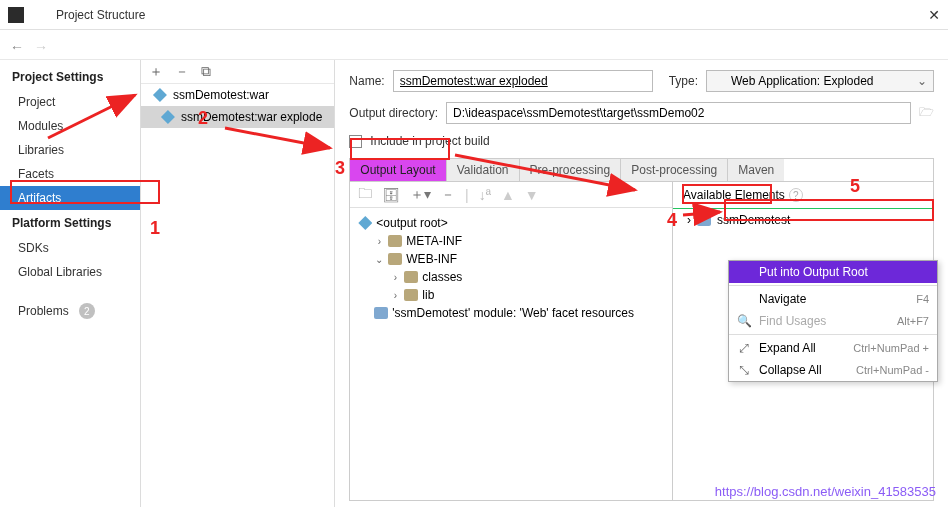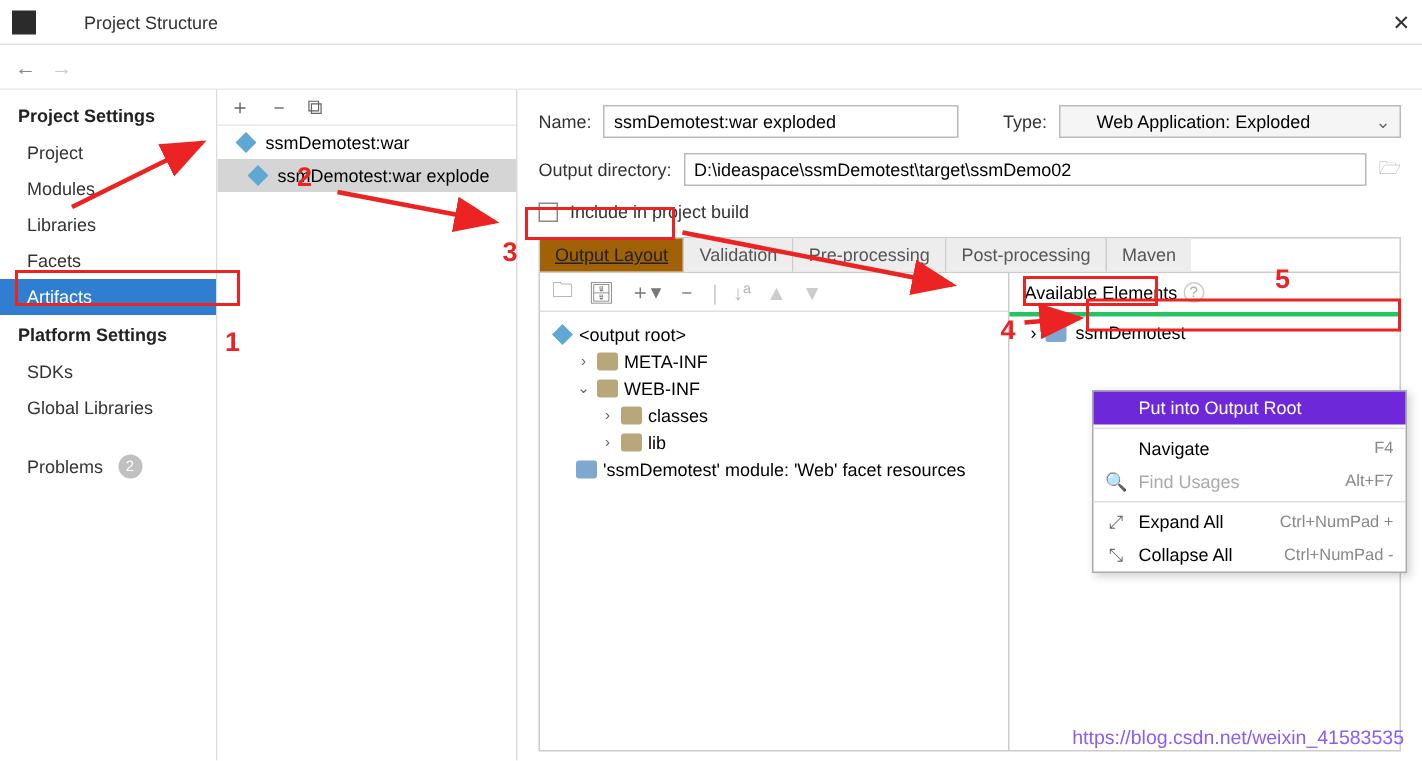--- a/index.html
+++ b/index.html
@@ -34,36 +34,36 @@
 .row input[type=text] { border: 1px solid #bbb; padding: 3px 6px; font-size: 12px; }
 .row .grow { flex: 1; }
 .type-sel { width: 228px; border: 1px solid #bbb; padding: 3px 6px; font-size: 12px; display: flex; align-items: center; gap: 6px; background: #f5f5f5; }
 .type-sel .caret { margin-left: auto; color: #666; }
 .folder-i { color: #aaa; }
 
 .checkbox { width: 13px; height: 13px; border: 1px solid #888; display: inline-block; }
 
 .tabs { display: flex; border: 1px solid #ccc; border-bottom: none; font-size: 12px; margin-top: 4px; }
 .tabs .tab { padding: 4px 10px; border-right: 1px solid #ccc; background: #ededed; cursor: pointer; color: #555; }
-.tabs .tab.active { background: #a16207; color: #222; font-weight: 500; text-decoration: underline; }
+.tabs .tab.active { background: #d946ef; color: #222; font-weight: 500; }
 .tabcontent { border: 1px solid #ccc; height: 320px; display: flex; }
 
 .leftpane { flex: 1; border-right: 1px solid #ccc; }
 .leftpane .ptoolbar { height: 26px; border-bottom: 1px solid #e0e0e0; display: flex; align-items: center; gap: 10px; padding: 0 8px; color: #777; font-size: 14px; }
 .tree { padding: 6px 8px; font-size: 12px; }
 .tree .node { display: flex; align-items: center; gap: 4px; padding: 2px 0; }
 .tree .ind1 { padding-left: 16px; }
 .tree .ind2 { padding-left: 32px; }
 .tree .chev { font-size: 10px; color: #666; width: 10px; text-align: center; }
 .tree .ficon { width: 14px; height: 12px; background: #b8a77a; border-radius: 2px; }
 .tree .ricon { width: 14px; height: 14px; background: #5fa8d3; clip-path: polygon(50% 0,100% 50%,50% 100%,0 50%); }
 .tree .micon { width: 14px; height: 12px; background: #7fa8d0; border-radius: 2px; }
 
 .rightpane { width: 260px; }
-.rightpane .rh { font-size: 12px; padding: 6px 10px; border-bottom: 3px solid #22c55e; display: flex; align-items: center; gap: 4px; }
+.rightpane .rh { font-size: 12px; padding: 6px 10px; border-bottom: 1px solid #22c55e; display: flex; align-items: center; gap: 4px; }
 .rightpane .rh .q { color: #aaa; border: 1px solid #ccc; border-radius: 50%; width: 14px; height: 14px; display: inline-flex; align-items: center; justify-content: center; font-size: 10px; }
 .rightpane .proj { display: flex; align-items: center; gap: 6px; padding: 4px 14px; font-size: 12px; }
 .rightpane .proj .micon2 { width: 14px; height: 12px; background: #7fa8d0; border-radius: 2px; }
 
 .ctxmenu { position: absolute; top: 200px; right: 10px; width: 210px; background: #fff; border: 1px solid #aaa; box-shadow: 2px 2px 6px rgba(0,0,0,0.2); font-size: 12px; z-index: 10; }
 .ctxmenu .mi { display: flex; align-items: center; padding: 4px 8px; gap: 8px; cursor: pointer; }
 .ctxmenu .mi.sel { background: #6d28d9; color: #fff; align-items: center; }
 .ctxmenu .mi .short { margin-left: auto; color: #888; font-size: 11px; }
 .ctxmenu .mi.disabled { color: #aaa; }
 .ctxmenu hr { border: none; border-top: 1px solid #ddd; margin: 2px 0; }
@@ -121,21 +121,21 @@
     </div>
     <div class="listitem sel">
       <span class="aicon"></span>
       <span>ssmDemotest:war explode</span>
     </div>
   </div>
 
   <div class="detail">
     <div class="row">
       <label>Name:</label>
-      <input type="text" style="width: 237px;" value="ssmDemotest:war exploded">
+      <input type="text" style="width: 260px; text-decoration: underline;" value="ssmDemotest:war exploded">
       <div class="grow"></div>
       <label>Type:</label>
       <div class="type-sel">
         <span class="aicon" style="width:12px;height:12px;"></span>
         <span>Web Application: Exploded</span>
         <span class="caret">⌄</span>
       </div>
     </div>
     <div class="row">
       <label>Output directory:</label>

